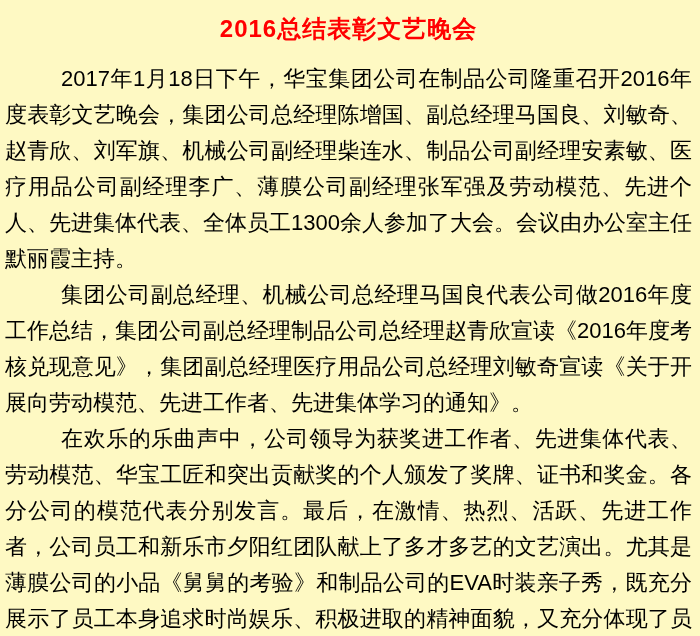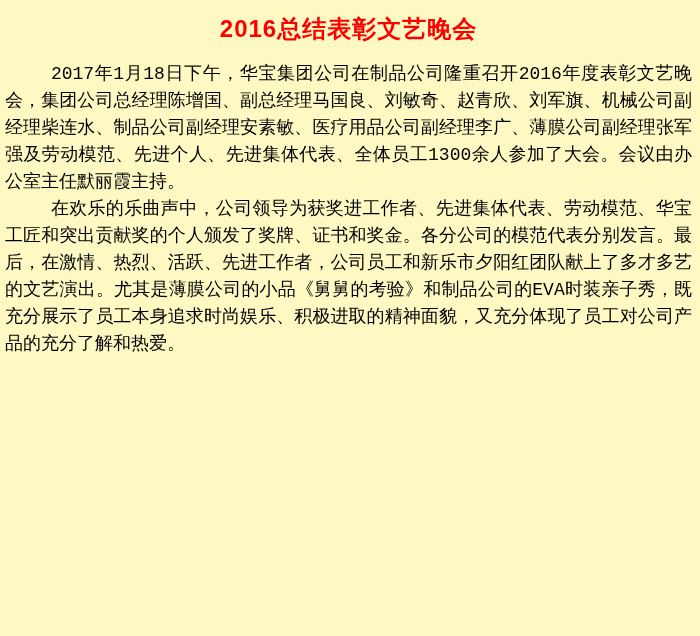--- a/index.html
+++ b/index.html
@@ -22,33 +22,34 @@
     font-size: 24px;
     line-height: 30px;
     font-weight: bold;
     letter-spacing: 1px;
     color: #ff0000;
     font-family: "Liberation Sans", "DejaVu Sans", sans-serif;
   }
   .article p {
     margin: 0;
     padding: 0;
-    font-size: 18px;
-    line-height: 27px;
+    font-size: 22px;
+    line-height: 36px;
     color: #000000;
     text-align: justify;
     text-justify: inter-ideograph;
     text-indent: 2.55em;
     word-break: break-all;
-    font-family: Liberation Mono, monospace;
+    font-family: Liberation Sans, sans-serif;
   }
 </style>
 </head>
 <body>
 
 <div class="page">
   <h1 class="doc-title" style="color: rgb(255, 0, 0);">2016总结表彰文艺晚会</h1>
 
   <div class="article">
     <p>2017年1月18日下午，华宝集团公司在制品公司隆重召开2016年度表彰文艺晚会，集团公司总经理陈增国、副总经理马国良、刘敏奇、赵青欣、刘军旗、机械公司副经理柴连水、制品公司副经理安素敏、医疗用品公司副经理李广、薄膜公司副经理张军强及劳动模范、先进个人、先进集体代表、全体员工1300余人参加了大会。会议由办公室主任默丽霞主持。</p>
+    <p>集团公司副总经理、机械公司总经理马国良代表公司做2016年度工作总结，集团公司副总经理制品公司总经理赵青欣宣读《2016年度考核兑现意见》，集团副总经理医疗用品公司总经理刘敏奇宣读《关于开展向劳动模范、先进工作者、先进集体学习的通知》。</p>
     <p>在欢乐的乐曲声中，公司领导为获奖进工作者、先进集体代表、劳动模范、华宝工匠和突出贡献奖的个人颁发了奖牌、证书和奖金。各分公司的模范代表分别发言。最后，在激情、热烈、活跃、先进工作者，公司员工和新乐市夕阳红团队献上了多才多艺的文艺演出。尤其是薄膜公司的小品《舅舅的考验》和制品公司的EVA时装亲子秀，既充分展示了员工本身追求时尚娱乐、积极进取的精神面貌，又充分体现了员工对公司产品的充分了解和热爱。</p>
   </div>
 </div>
 
 </body></html>

